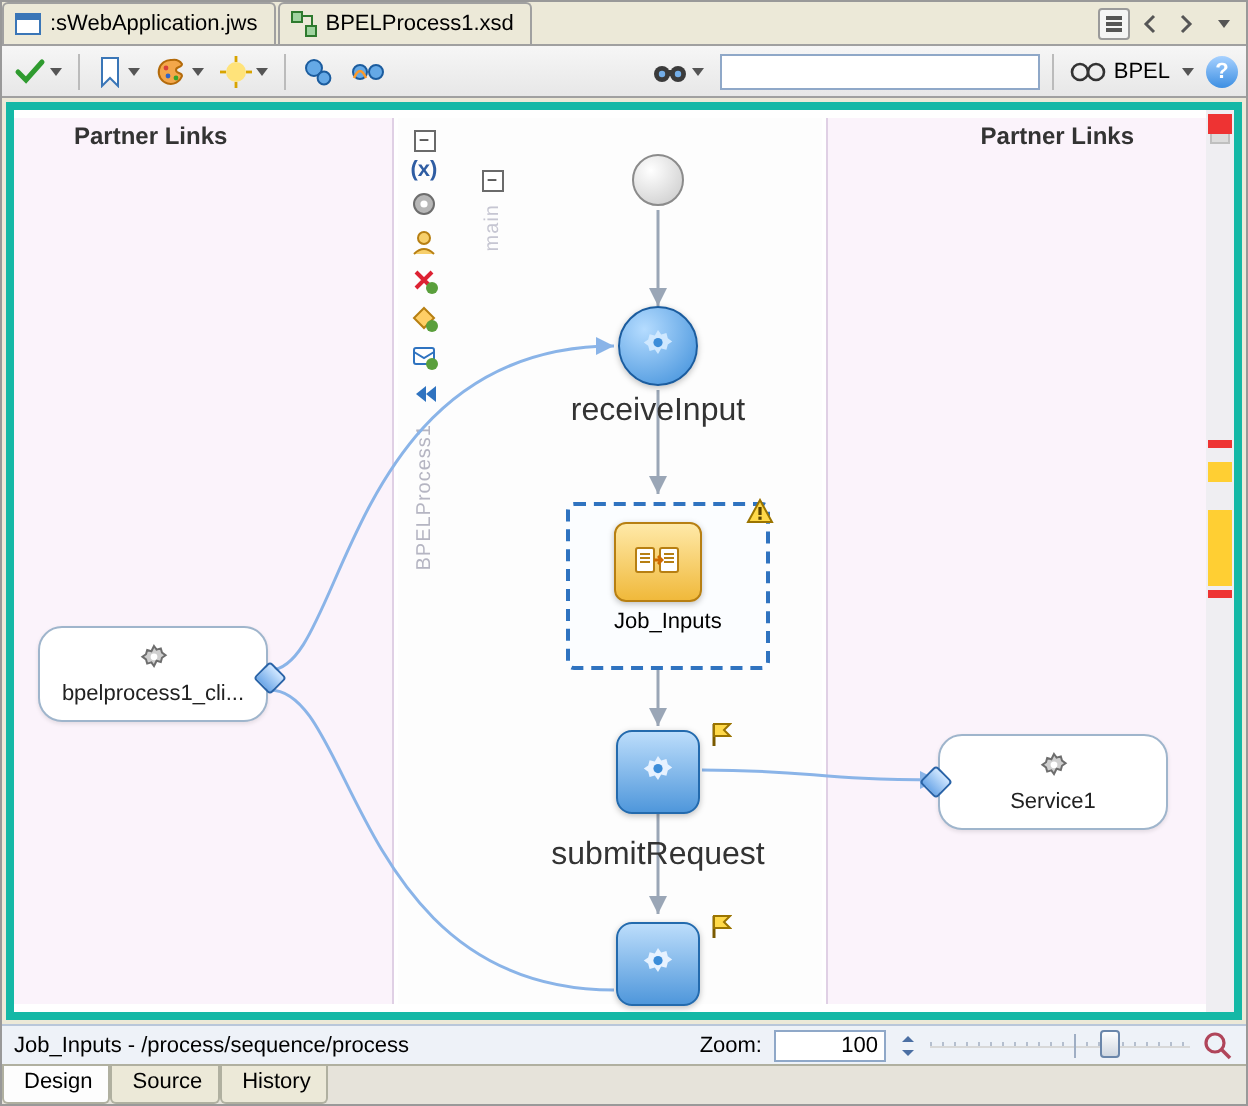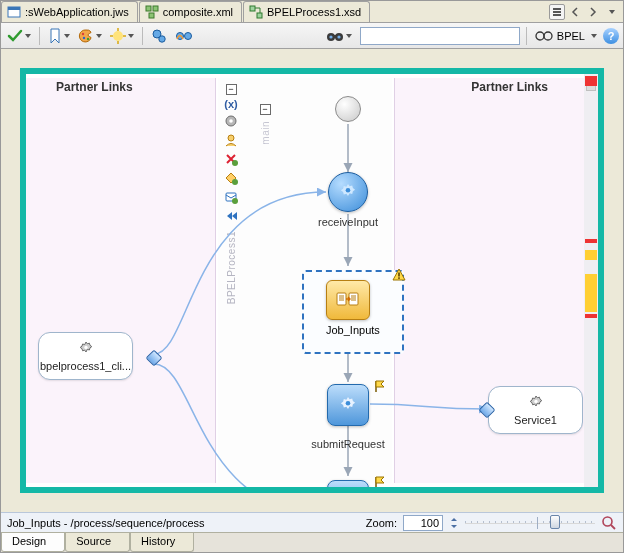--- a/index.html
+++ b/index.html
@@ -18,40 +18,40 @@
   .toolbar { height:26px; background:linear-gradient(#f6f6f6,#e7e7e7); border-bottom:1px solid #a0a0a0; display:flex; align-items:center; padding:0 4px; gap:4px;}
   .tbtn { height:20px; min-width:20px; display:flex; align-items:center; justify-content:center; border-radius:2px; cursor:pointer; padding:0 2px; }
   .vsep{ width:1px;height:18px;background:#bbb; margin:0 2px;}
   .dropdown-caret{ width:0;height:0;border-left:3px solid transparent;border-right:3px solid transparent;border-top:4px solid #555; margin-left:2px;}
   .searchbox{ flex:1; max-width:160px; height:18px; border:1px solid #8fa8c8; background:#fff; margin-left:2px;}
   .lang-combo{ display:flex; align-items:center; gap:4px; border-radius:2px; padding:0 2px; cursor:pointer;}
   .help-circ{ width:16px;height:16px;border-radius:50%; background:linear-gradient(#a7d1ff,#3d8fe2); color:#fff; display:flex;align-items:center;justify-content:center; font-weight:bold; font-size:11px;}
 
   
   .workarea{ position:absolute; top:48px; left:0; right:0; bottom:40px; display:flex; }
-  .canvas-wrap{ flex:1; position:relative; background:#7f1d1d; border:6px solid #14b8a6; margin:19px; overflow:hidden;}
+  .canvas-wrap{ flex:1; position:relative; background:#7f1d1d; border:4px solid #14b8a6; margin:2px; overflow:hidden;}
   .canvas{ position:absolute; inset:0; background:#fff;}
   .pl-header{ position:absolute; top:6px; font-weight:bold; color:#333; font-size:12px;}
   .pl-header.left{ left:30px;} .pl-header.right{ right:50px;}
   .pl-region{ position:absolute; top:4px; bottom:4px; width:190px; background:#fbf3fb; border-right:1px solid #e0d0e5;}
   .pl-region.right{ right:14px; border-left:1px solid #e0d0e5; border-right:none;}
   .center-strip{ position:absolute; top:4px; bottom:4px; left:192px; right:206px; background:#fdfdfd;}
 
   
-  .partner-box{ position:absolute; width:95px; height:48px; border:1px solid #9fb5cc; border-radius:12px; background:#fff; display:flex; flex-direction:column; align-items:center; justify-content:center; gap:2px; box-shadow:0 1px 2px rgba(0,0,0,.1);}
+  .partner-box{ position:absolute; width:115px; height:48px; border:1px solid #9fb5cc; border-radius:12px; background:#fff; display:flex; flex-direction:column; align-items:center; justify-content:center; gap:2px; box-shadow:0 1px 2px rgba(0,0,0,.1);}
   .partner-box .pgear{ width:18px;height:18px;}
   .partner-box .plabel{font-size:11px; color:#222;}
   .port{ position:absolute; width:12px;height:12px; background:linear-gradient(#cfe6ff,#6ea8e8); border:1px solid #2a64a8; transform:rotate(45deg); border-radius:2px;}
 
   
   .start-circ{ position:absolute; width:26px;height:26px; border-radius:50%; background:radial-gradient(circle at 35% 30%, #fff, #c8c8c8); border:1px solid #8b8b8b;}
   .gear-node{ position:absolute; width:40px; height:40px; border-radius:50%; display:flex; align-items:center; justify-content:center; }
   .gear-node.blue{ background:radial-gradient(circle at 32% 28%, #b5dcff, #3c8dd9); border:1px solid #1b5c9e; box-shadow:0 1px 3px rgba(0,0,0,.25);}
   .gear-node.blue svg path{fill:#cfe8ff;} 
-  .node-label{ position:absolute; font-size:11px; color:#333; text-align:center; width:120px;}
+  .node-label{ position:absolute; font-size:16px; color:#333; text-align:center; width:120px;}
   .square-node{ position:absolute; width:42px; height:42px; border-radius:8px; display:flex; align-items:center; justify-content:center;}
   .square-node.blue{ background:linear-gradient(#bcddfb,#4f97db); border:1px solid #236aad; box-shadow:0 1px 3px rgba(0,0,0,.25);}
   .assign-wrap{ position:absolute; border:2px dashed #2f73c0; border-radius:4px; padding:8px 22px 16px 22px; background:#fbfdff;}
   .assign-node{ width:44px; height:40px; border-radius:6px; background:linear-gradient(#ffe9a8,#f0b93b); border:1px solid #b77f12; display:flex; align-items:center; justify-content:center; box-shadow:0 1px 3px rgba(0,0,0,.25);}
   .flag{ position:absolute; width:12px; height:12px;}
   .warn{ position:absolute; width:14px;height:14px;}
 
   
   .mini-palette{ position:absolute; left:195px; top:10px; width:20px; display:flex; flex-direction:column; align-items:center; gap:3px;}
   .mp-item{ width:16px;height:16px; display:flex; align-items:center; justify-content:center; cursor:pointer;}
@@ -61,29 +61,29 @@
   .collapse-box{ width:11px;height:11px;border:1px solid #6a6a6a;background:#fff;display:flex;align-items:center;justify-content:center;font-size:9px;line-height:1;cursor:pointer;}
 
   
   .vscroll{ position:absolute; right:0; top:0; bottom:0; width:14px; background:#efeef2;}
   .vscroll .thumb{ position:absolute; left:2px; right:2px; top:2px; height:15px; background:#dcdcdc;border:1px solid #bfbfbf;}
   .vscroll .mark{position:absolute; left:1px;right:1px;height:10px;}
   
   
   .statusbar{ position:absolute; bottom:20px; left:0; right:0; height:20px; background:#eef2f8; border-top:1px solid #b9c7da; display:flex; align-items:center; padding:0 6px; gap:8px; font-size:11px;}
   .zoom-group{ margin-left:auto; display:flex; align-items:center; gap:6px;}
-  .zoom-input{ width:40px; height:16px; border:1px solid #8fa8c8; text-align:right; padding:0 3px; font-size:11px;}
+  .zoom-input{ width:56px; height:16px; border:1px solid #8fa8c8; text-align:right; padding:0 3px; font-size:11px;}
   .slider{ width:130px; height:14px; display:flex; align-items:center; position:relative;}
   .slider .track{ flex:1; height:3px; background:repeating-linear-gradient(90deg,#b5bfcf 0 1px, transparent 1px 6px); border-bottom:1px solid #d8d8d8; }
   .slider .vline{position:absolute;top:1px;bottom:1px;width:1px;background:#9faec4; left:55%;}
   .slider .knob{ position:absolute; top:-1px; left:85px; width:10px;height:14px; background:linear-gradient(#fdfdfd,#cfd7e1); border:1px solid #6a86aa; border-radius:2px;}
 
   
   .bottom-tabs{ position:absolute; bottom:0; left:0; right:0; height:20px; background:#e6e3da; display:flex; align-items:end; border-top:1px solid #b0b0a0;}
-  .btab{ height:19px; padding:2px 18px 0 10px; border:1px solid #b0b0a0; border-top:none; background:#ece9d8; margin-right:0; border-radius:0 0 3px 3px; cursor:pointer; font-size:11px;}
+  .btab{ height:19px; padding:2px 8px 0 10px; border:1px solid #b0b0a0; border-top:none; background:#ece9d8; margin-right:0; border-radius:0 0 3px 3px; cursor:pointer; font-size:11px;}
   .btab.active{ background:#fdfdfd; font-weight:normal;}
 
   
   svg.flow{ position:absolute; inset:0; pointer-events:none;}
   .arrowline{ stroke:#9aa6b6; stroke-width:1.5; fill:none;}
   .arrowline.blue{ stroke:#8ab4e8;}
   .arrowhead{ fill:#9aa6b6;}
   .arrowhead.blue{ fill:#8ab4e8;}
 </style>
 </head>
@@ -93,28 +93,20 @@
 <div class="tabstrip">
   <div class="tab">
     <svg width="14" height="14">
           <rect x="1" y="2" width="12" height="10" fill="#fff" stroke="#3a76b7"></rect>
           <rect x="1" y="2" width="12" height="3" fill="#3a76b7"></rect>
         </svg>
     <span>:sWebApplication.jws</span>
   </div>
   <div class="tab">
     <svg width="14" height="14">
-          <rect x="1" y="1" width="5" height="5" fill="#8cc474" stroke="#3c7a2c"></rect>
-          <rect x="8" y="1" width="5" height="5" fill="#8cc474" stroke="#3c7a2c"></rect>
-          <rect x="4" y="8" width="5" height="5" fill="#8cc474" stroke="#3c7a2c"></rect>
-        </svg>
-    <span>composite.xml</span>
-  </div>
-  <div class="tab">
-    <svg width="14" height="14">
           <rect x="1" y="1" width="5" height="5" fill="#9fd39f" stroke="#2e7a2e"></rect>
           <rect x="8" y="8" width="5" height="5" fill="#9fd39f" stroke="#2e7a2e"></rect>
           <path d="M6 3 H11 V8" stroke="#2e7a2e" fill="none"></path>
         </svg>
     <span>BPELProcess1.xsd</span>
   </div>
   <div class="tabnav">
     <div class="sqbtn">
           <svg width="10" height="10">
             <rect x="1" y="1" width="8" height="2" fill="#555"></rect>

